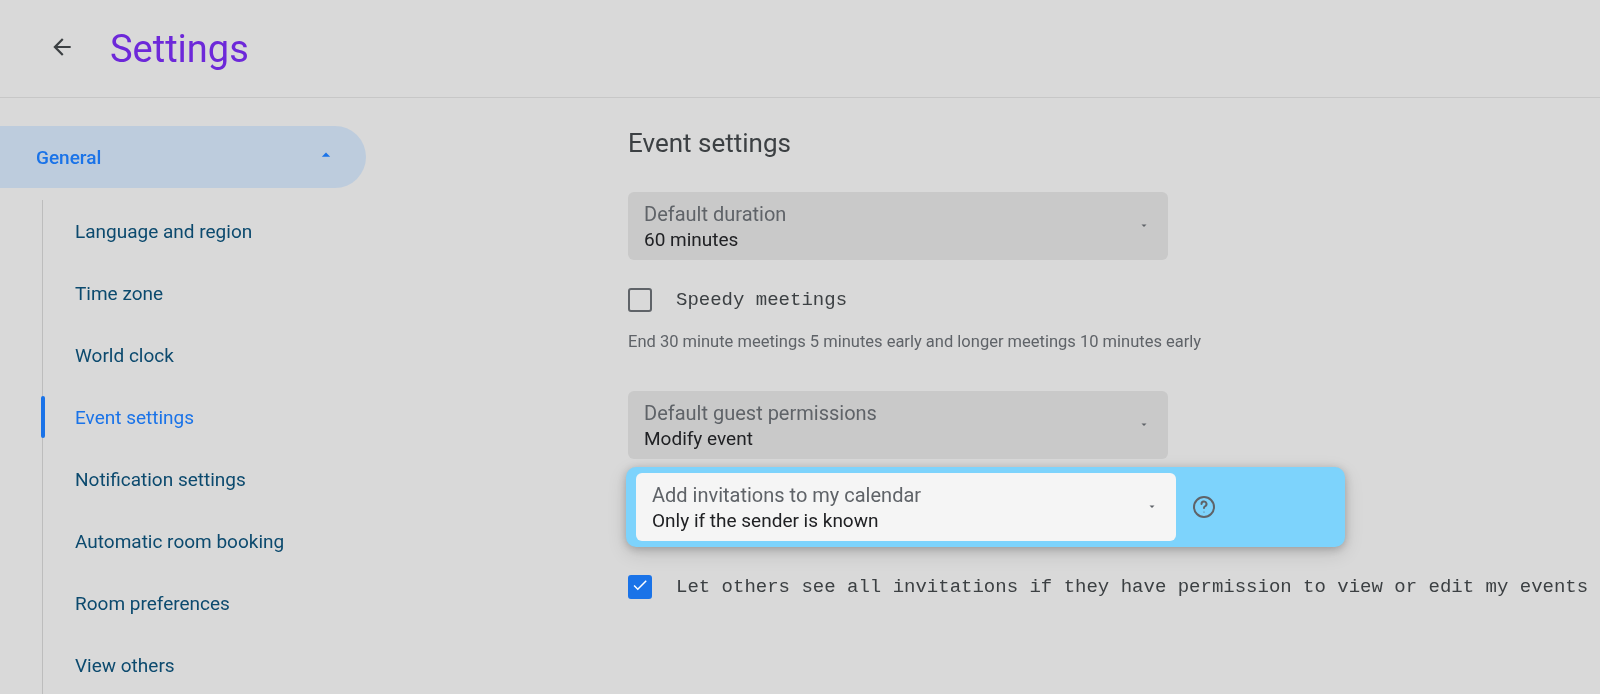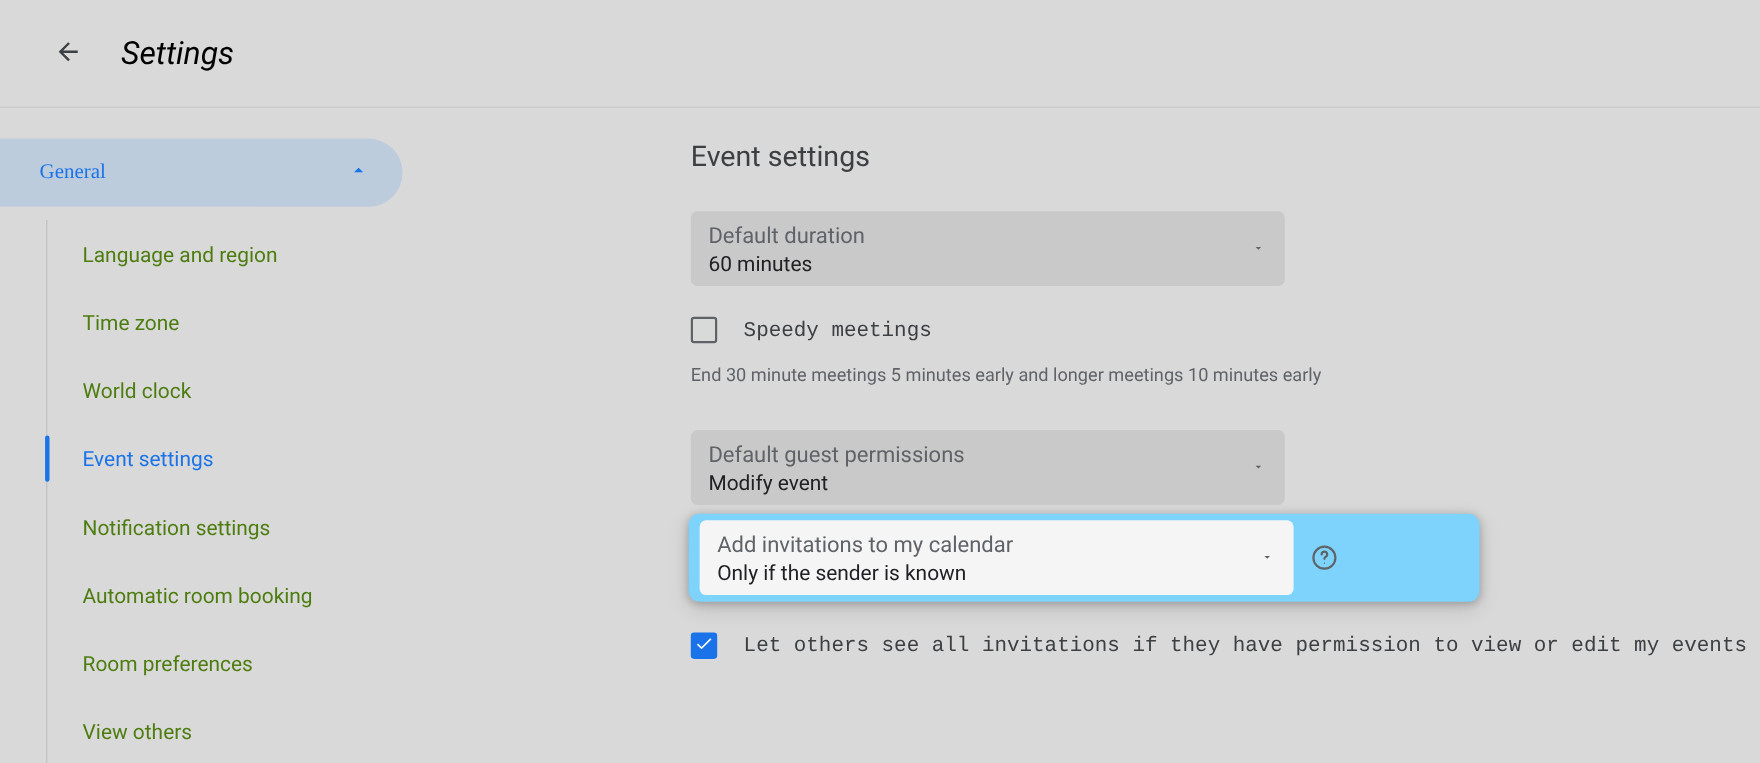--- a/index.html
+++ b/index.html
@@ -19,25 +19,24 @@
     border-bottom: 1px solid #c7c7c7;
   }
   .back-btn {
     width: 48px; height: 48px;
     display:flex; align-items:center; justify-content:center;
     border-radius: 50%;
     cursor: pointer;
   }
   .back-btn svg { width: 26px; height: 26px; fill:#3c4043;}
   .page-title {
-    font-size: 29px;
+    font-size: 38px;
     margin-left: 24px;
-    color:#000000;
+    color:#6d28d9;
     font-weight:400;
-    font-style:italic;
   }
 
   
   .layout { display:flex; height: calc(694px - 98px); }
   .sidebar { width: 380px; padding-top: 28px; position:relative;}
   .content { flex:1; padding-top: 30px; padding-left: 248px; position:relative;}
 
   
   .section-pill {
     display:flex;
@@ -48,35 +47,34 @@
     border-radius: 0 31px 31px 0;
     padding-left: 36px;
     padding-right: 30px;
     width: 366px;
     cursor:pointer;
   }
   .section-pill-label {
     color:#1a73e8;
     font-size: 19px;
     font-weight:500;
-    font-family:Liberation Serif, serif;
   }
   .section-pill svg { width:20px; height:20px; fill:#1a73e8;}
 
   .subnav {
     margin-top: 12px;
     border-left: 1px solid #bdbdbd;
     margin-left: 42px;
   }
   .subnav-item {
     height: 62px;
     display:flex;
     align-items:center;
     font-size: 19px;
-    color:#4d7c0f;
+    color:#0c4a6e;
     padding-left: 32px;
     position:relative;
     cursor:pointer;
   }
   .subnav-item.active {
     color:#1a73e8;
   }
   .subnav-item.active::before{
     content:"";
     position:absolute;

